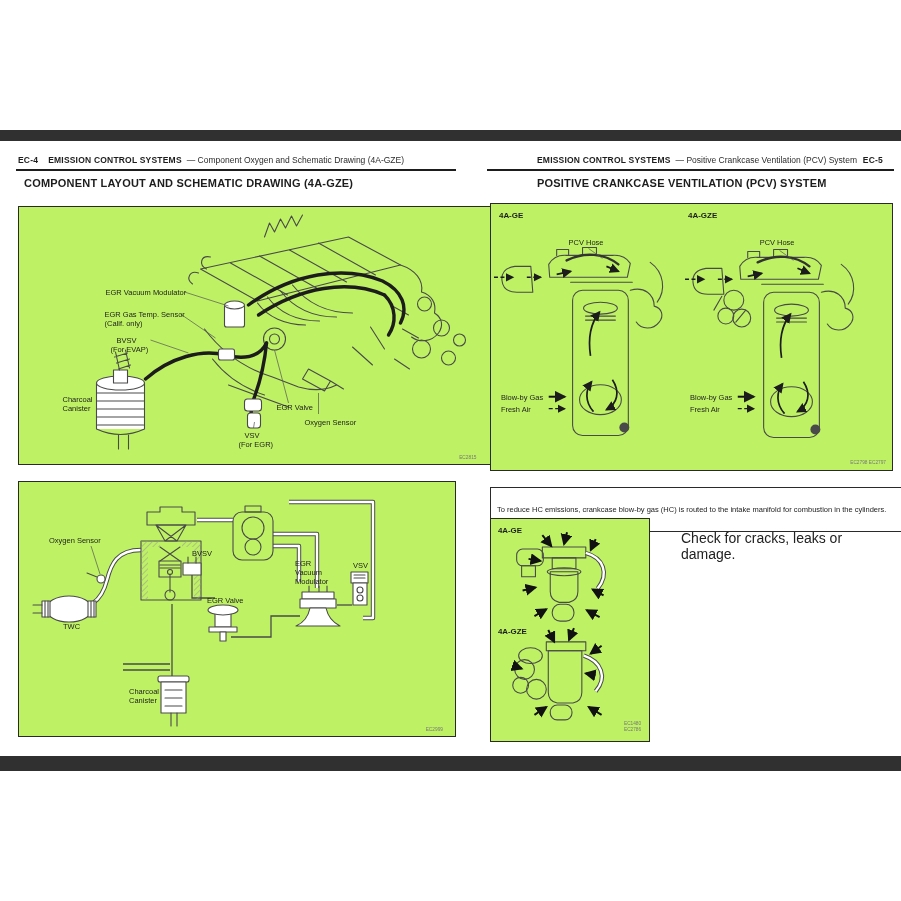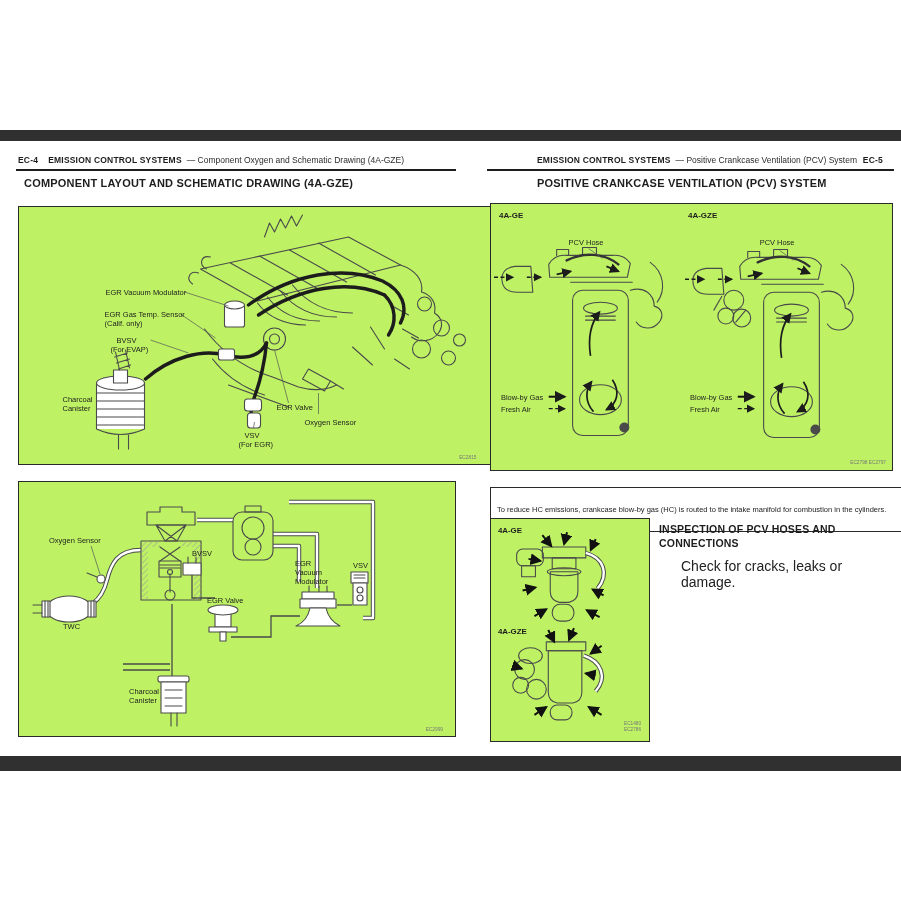--- a/index.html
+++ b/index.html
@@ -379,16 +379,15 @@
         <path class="flow2" d="M22,148 L31,151" marker-end="url(#f4a)"></path>
       </g>
       <text class="lblb" x="7" y="14">4A-GE</text>
       <text class="lblb" x="7" y="116">4A-GZE</text>
       <text class="code" x="152" y="208" text-anchor="end">EC1480</text>
       <text class="code" x="152" y="214" text-anchor="end">EC2786</text>
     </svg>
   </div>
 
   <div id="inspection-col">
-    <div id="inspection-heading">INSPECTION OF PCV HOSES AND CONNECTIONS</div>
     <div id="inspection-body">Check for cracks, leaks or damage.</div>
   </div>
 </div>
 
 </body></html>

